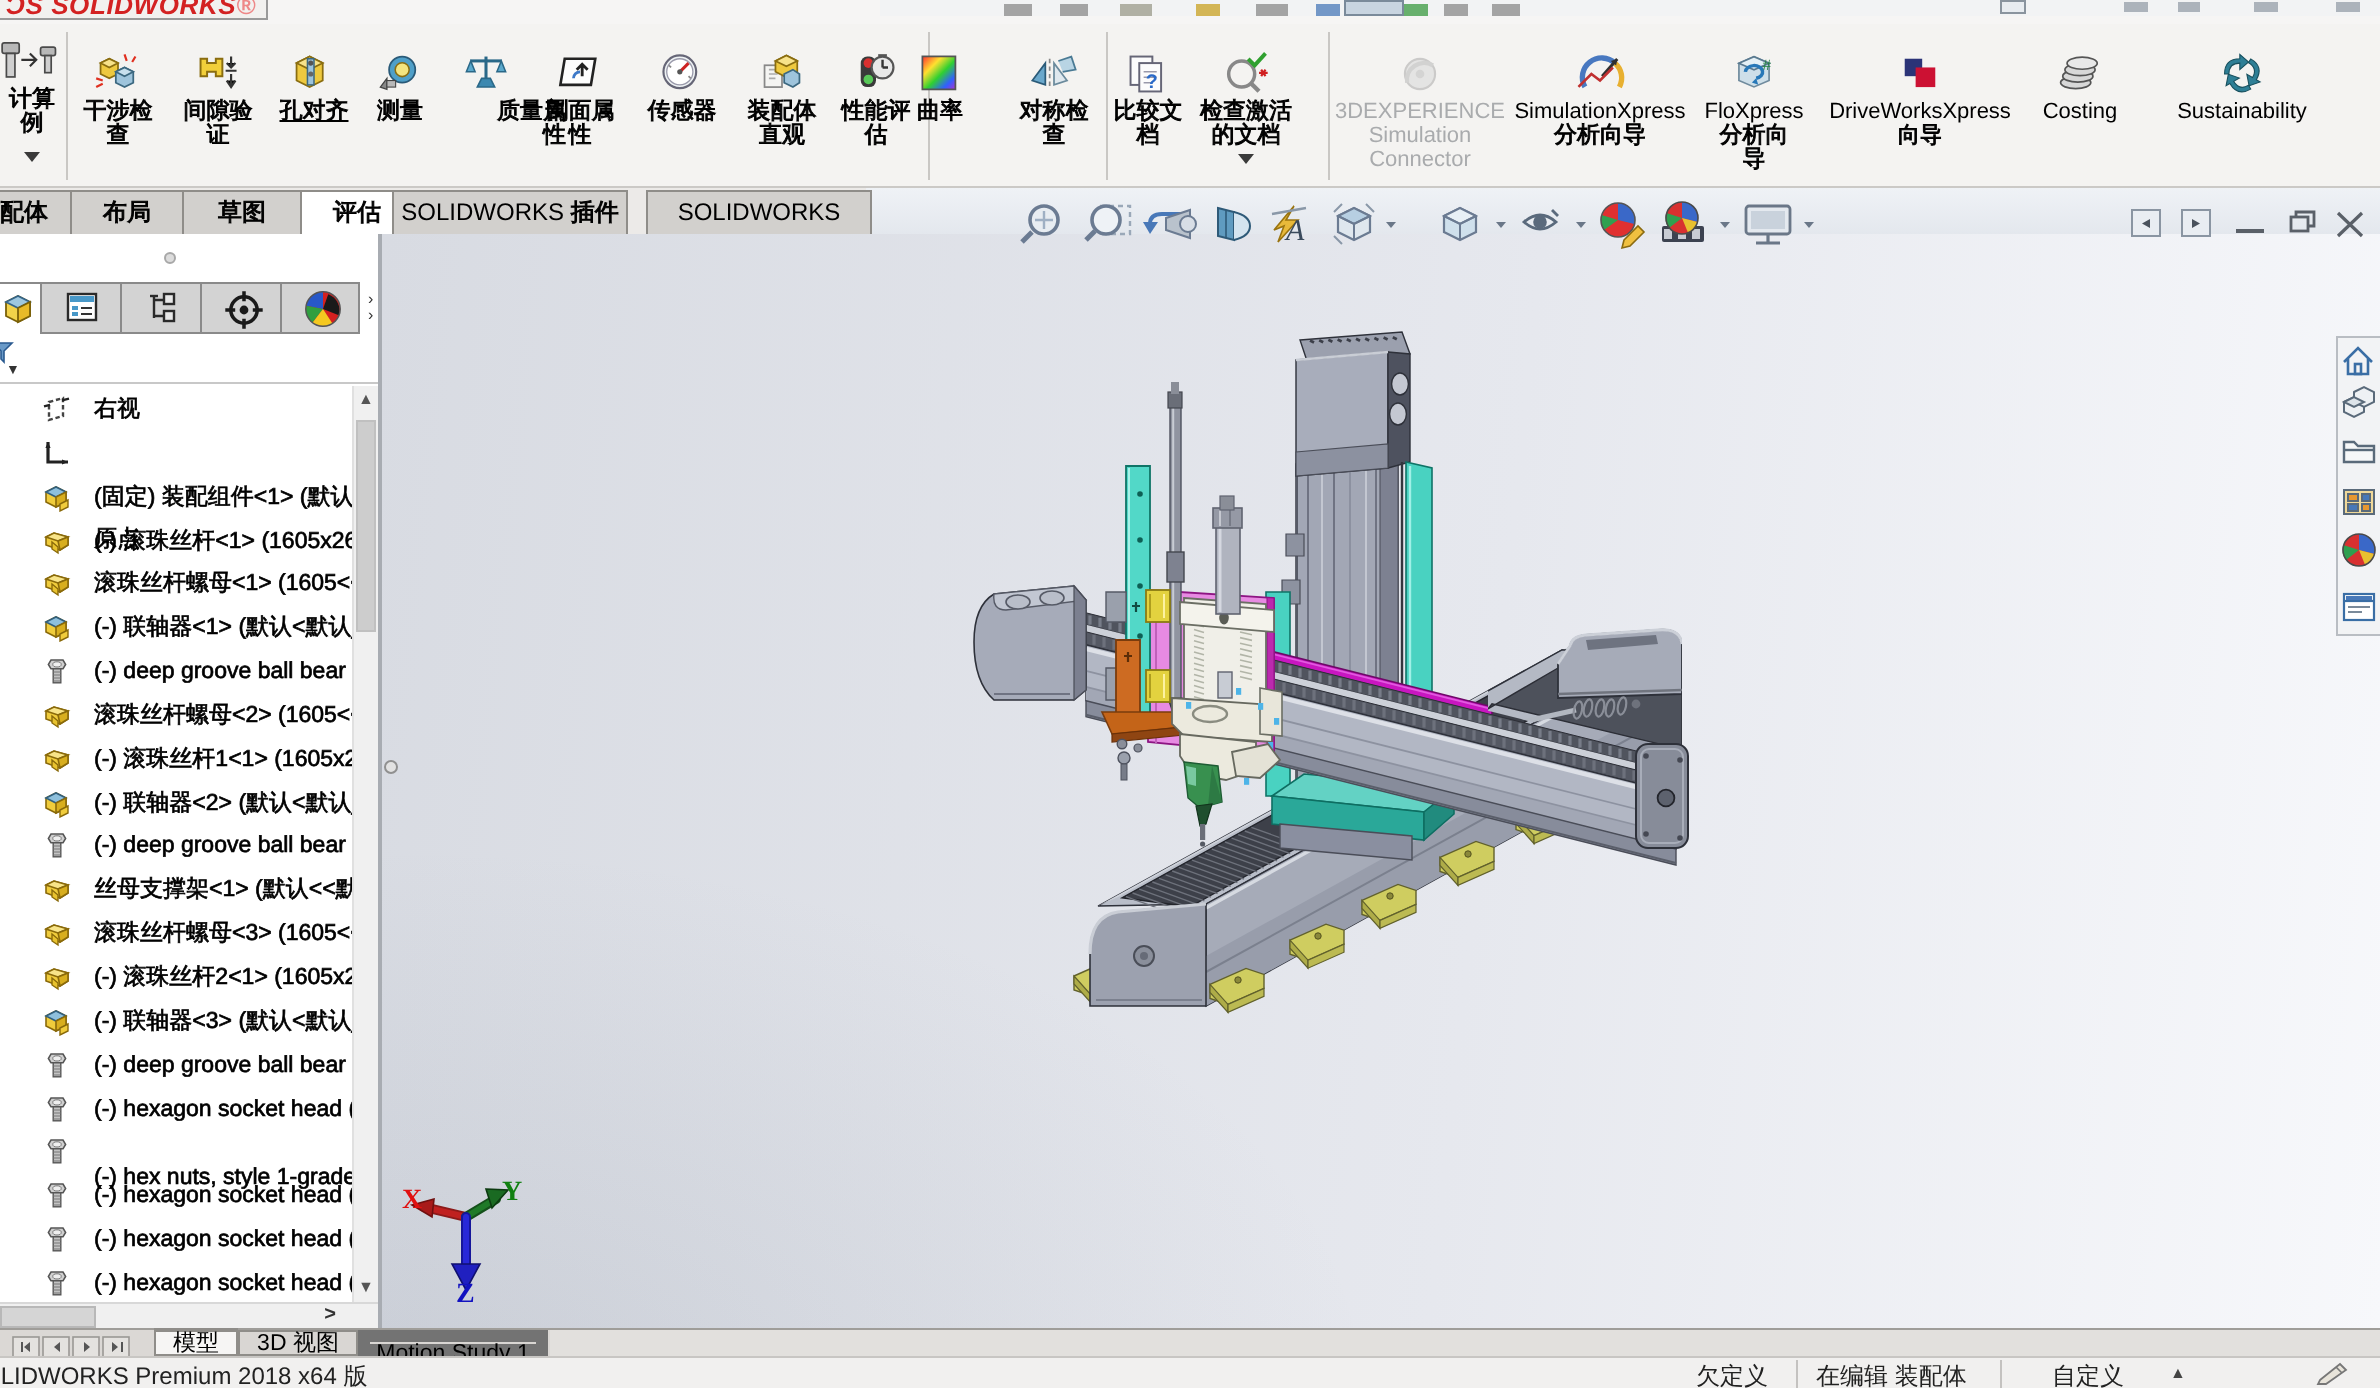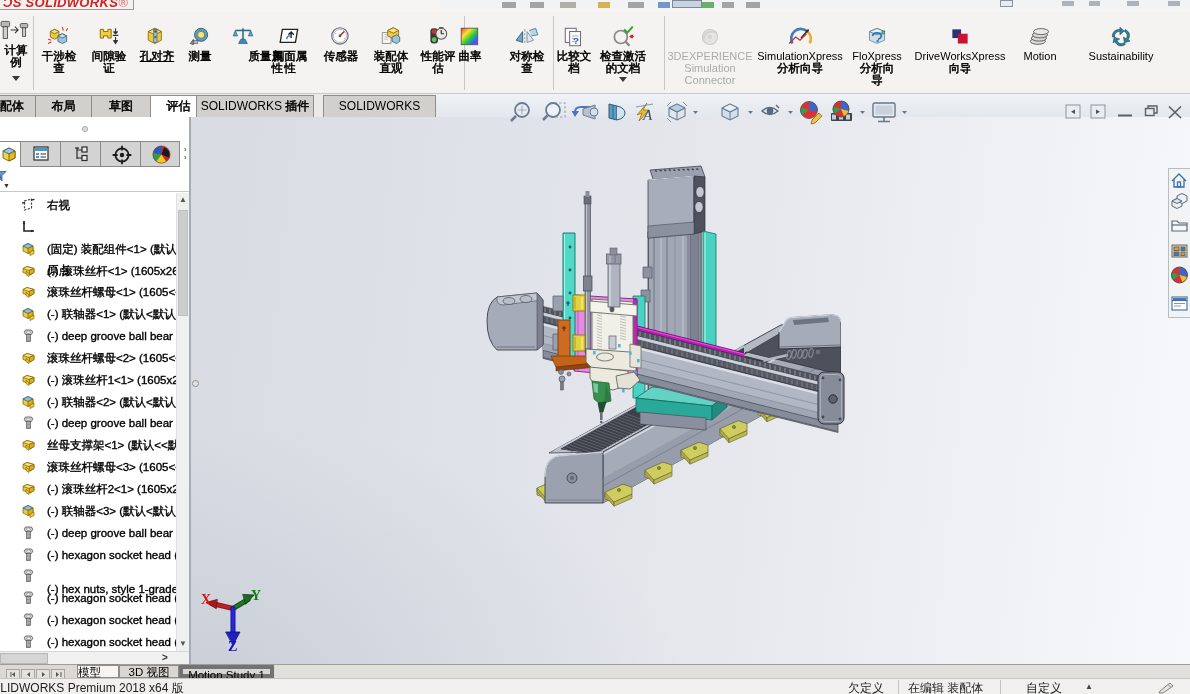--- a/index.html
+++ b/index.html
@@ -207,21 +207,21 @@
  <span class="en">DriveWorksXpress</span><br><span style="font-size:11px;">向导</span></div>
 <div class="rb" style="left:1008px;top:26px;width:64px;font-size:11px;">
  <svg width="28" height="22" viewBox="0 0 26 20">
       <g stroke="#555" stroke-width="0.8" fill="#d8d8d8">
         <ellipse cx="11" cy="14" rx="7" ry="2.8"></ellipse>
         <ellipse cx="12" cy="11" rx="7" ry="2.8"></ellipse>
         <ellipse cx="13" cy="8" rx="7" ry="2.8"></ellipse>
         <ellipse cx="14" cy="5" rx="7" ry="2.8" fill="#e8e8e8"></ellipse>
       </g>
     </svg>
- <span class="en">Motion</span></div>
+ <span class="en">Costing</span></div>
 <div class="rb" style="left:1076px;top:26px;width:90px;font-size:11px;">
  <svg width="24" height="22" viewBox="0 0 22 20">
       <g fill="#2e7f96" stroke="#18505e" stroke-width="0.5">
         <path d="M4,8 Q4,3 9,3 L9,6 13,2.5 9,-1 9,1 Q2,1 2,8Z" transform="translate(1,2)"></path>
         <path d="M4,8 Q4,3 9,3 L9,6 13,2.5 9,-1 9,1 Q2,1 2,8Z" transform="rotate(120 11 10) translate(1,2)"></path>
         <path d="M4,8 Q4,3 9,3 L9,6 13,2.5 9,-1 9,1 Q2,1 2,8Z" transform="rotate(240 11 10) translate(1,2)"></path>
       </g>
     </svg>
  <span class="en">Sustainability</span></div>
 
@@ -890,23 +890,23 @@
         <rect x="30.5" y="0.5" width="13" height="10"></rect>
         <rect x="45.5" y="0.5" width="13" height="10"></rect>
       </g>
       <g fill="#555">
         <path d="M9,3 6,5.5 9,8Z M5.5,3 5.5,8 4.5,8 4.5,3Z"></path>
         <path d="M24,3 21,5.5 24,8Z"></path>
         <path d="M36,3 39,5.5 36,8Z"></path>
         <path d="M50,3 53,5.5 50,8Z M54.5,3 54.5,8 55.5,8 55.5,3Z"></path>
       </g>
     </svg></div>
-<div class="a" style="left:77px;top:664px;width:42px;height:14px;background:#f6f5f4;border:1px solid #8f8d89;border-top:2px solid #8f8d89;font-size:11.5px;text-align:left;line-height:13px;">模型</div>
+<div class="a" style="left:77px;top:664px;width:42px;height:14px;background:#f6f5f4;border:1px solid #8f8d89;border-top:2px solid #8f8d89;font-size:11.5px;text-align:center;line-height:13px;">模型</div>
 <div class="a" style="left:119px;top:665px;width:60px;height:13px;background:#d9d6d3;border:1px solid #8f8d89;font-size:11.5px;text-align:center;line-height:12px;"><span class="en">3D </span>视图</div>
-<div class="a" style="left:179px;top:665px;width:95px;height:13px;background:#d9d6d3;border:4px solid #737373;font-size:11.5px;text-align:center;line-height:12px;"><span class="en">Motion Study 1</span></div>
+<div class="a" style="left:179px;top:665px;width:95px;height:13px;background:#d9d6d3;border:6px solid #737373;font-size:11.5px;text-align:center;line-height:12px;"><span class="en">Motion Study 1</span></div>
 <div class="a" style="left:275px;top:664px;width:915px;height:14px;background:#e2e0dd;border-top:1px solid #9f9d99;"></div>
 <div class="a" style="left:0;top:678px;width:1190px;height:16px;background:#f1f0ef;border-top:1px solid #c8c6c3;"></div>
 <div class="a" style="left:-17px;top:680px;width:400px;height:14px;font-size:12px;color:#222;overflow:hidden;">SOLIDWORKS Premium 2018 x64 版</div>
 <div class="a" style="left:848px;top:680px;width:60px;font-size:12px;color:#222;">欠定义</div>
 <div class="a" style="left:898px;top:680px;width:1px;height:14px;background:#c4c2c0;"></div>
 <div class="a" style="left:908px;top:680px;width:110px;font-size:12px;color:#222;">在编辑 装配体</div>
 <div class="a" style="left:1000px;top:680px;width:1px;height:14px;background:#c4c2c0;"></div>
 <div class="a" style="left:1026px;top:680px;width:60px;font-size:12px;color:#222;">自定义</div>
 <div class="a" style="left:1085px;top:682px;width:12px;font-size:8px;color:#444;">▲</div>
 <div class="a" style="left:1158px;top:680px;width:20px;height:14px;">

